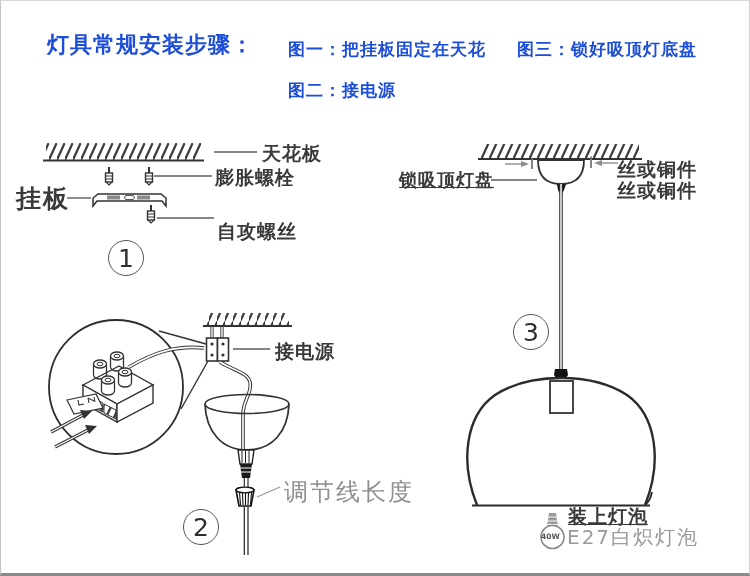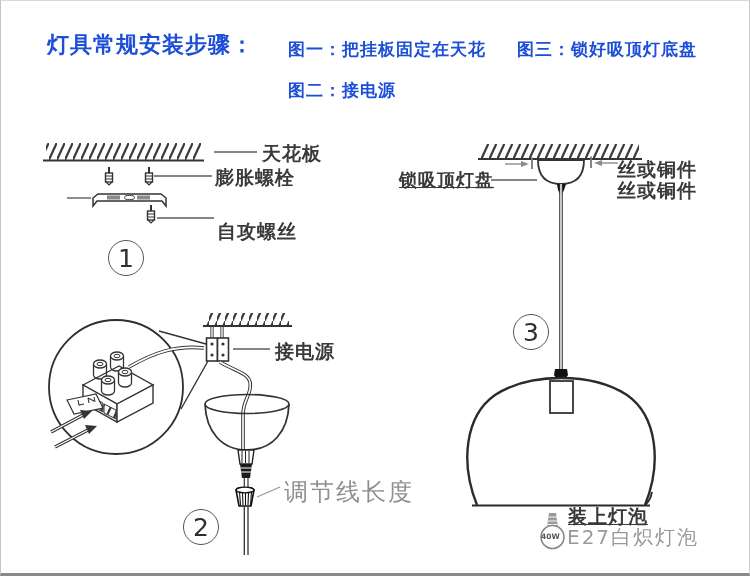--- a/index.html
+++ b/index.html
@@ -220,20 +220,21 @@
     </g>
   </svg>
 
   <div class="abs title" style="left:46px;top:29px;">灯具常规安装步骤：</div>
   <div class="abs caption" style="left:287px;top:37px;">图一：把挂板固定在天花</div>
   <div class="abs caption" style="left:516px;top:37px;">图三：锁好吸顶灯底盘</div>
   <div class="abs caption" style="left:287px;top:78px;">图二：接电源</div>
 
   <div class="abs dlabel" style="left:261px;top:140px;">天花板</div>
   <div class="abs dlabel" style="left:214px;top:164px;">膨胀螺栓</div>
+  <div class="abs dlabel big" style="left:15px;top:181px;">挂板</div>
   <div class="abs dlabel" style="left:216px;top:218px;">自攻螺丝</div>
   <div class="step-circle" style="left:107px;top:239px;">1</div>
 
   <div class="abs dlabel" style="left:274px;top:338px;">接电源</div>
   <div class="abs glabel" style="left:283px;top:475px;font-size:24px;">调节线长度</div>
   <div class="step-circle" style="left:182px;top:508px;">2</div>
 
   <div class="abs dlabel small" style="left:398px;top:167px;">锁吸顶灯盘</div>
   <div class="abs dlabel twoLine" style="left:616px;top:158px;">
     <div>丝或铜件</div>

